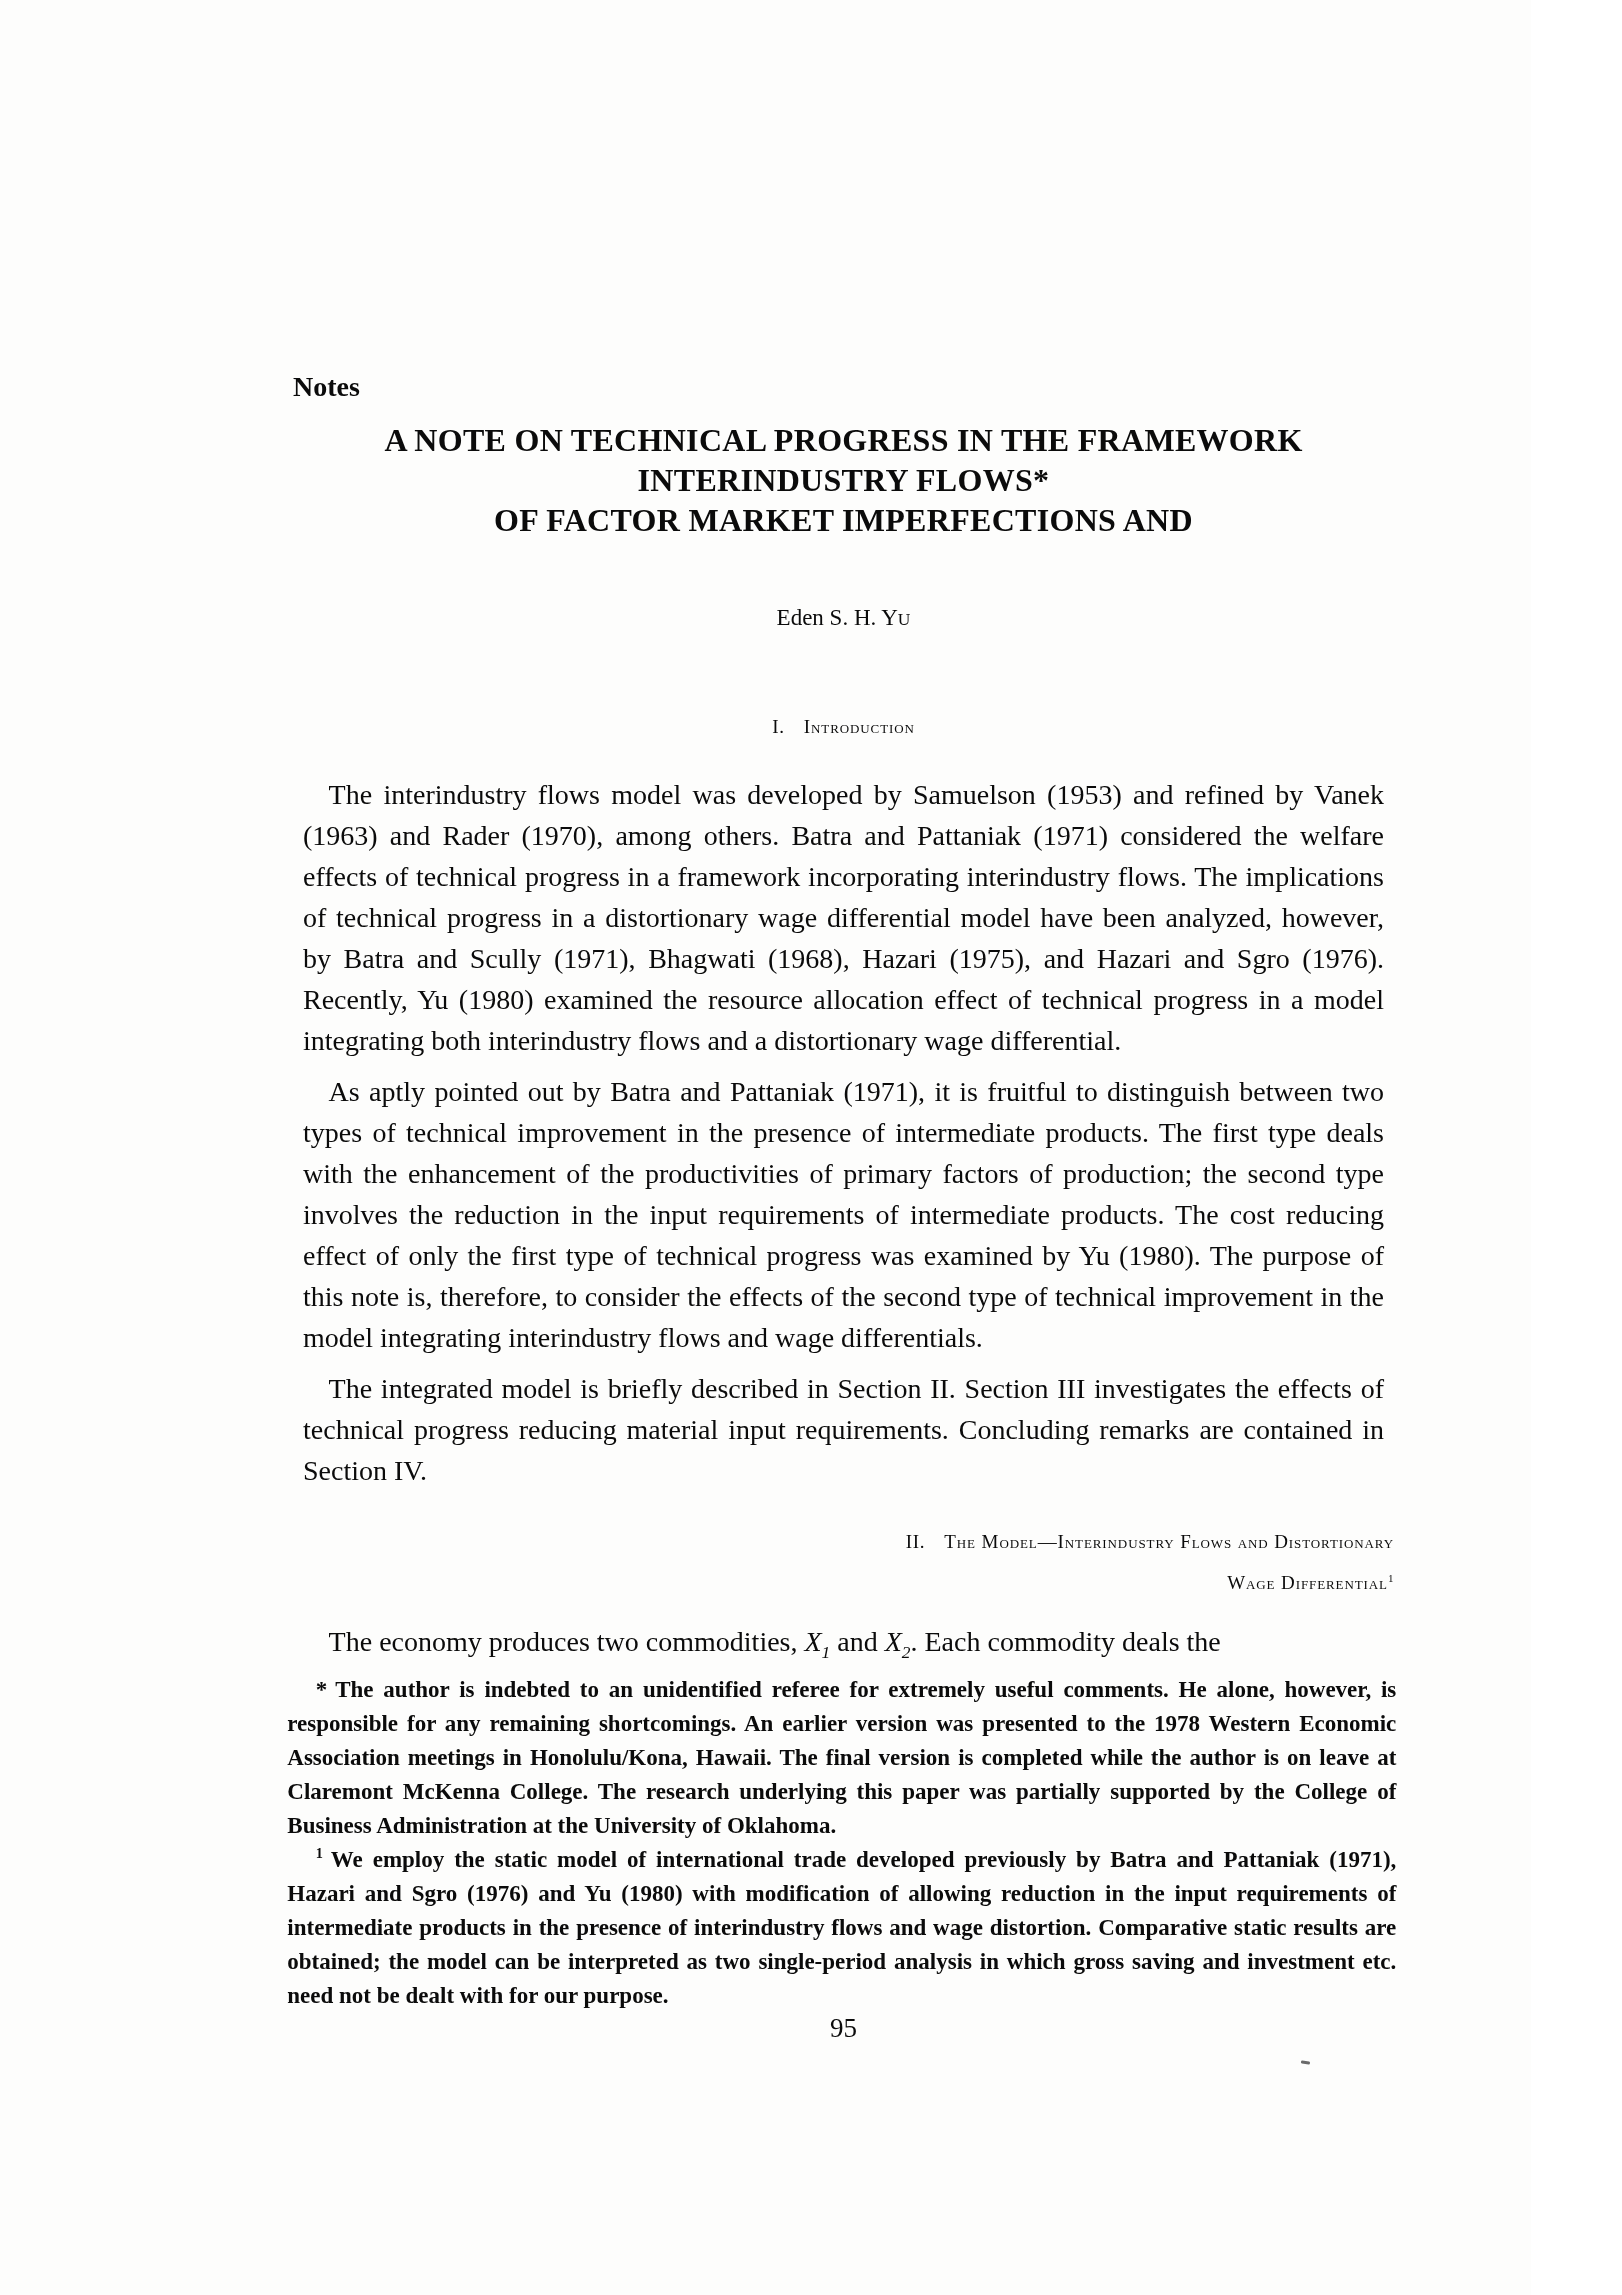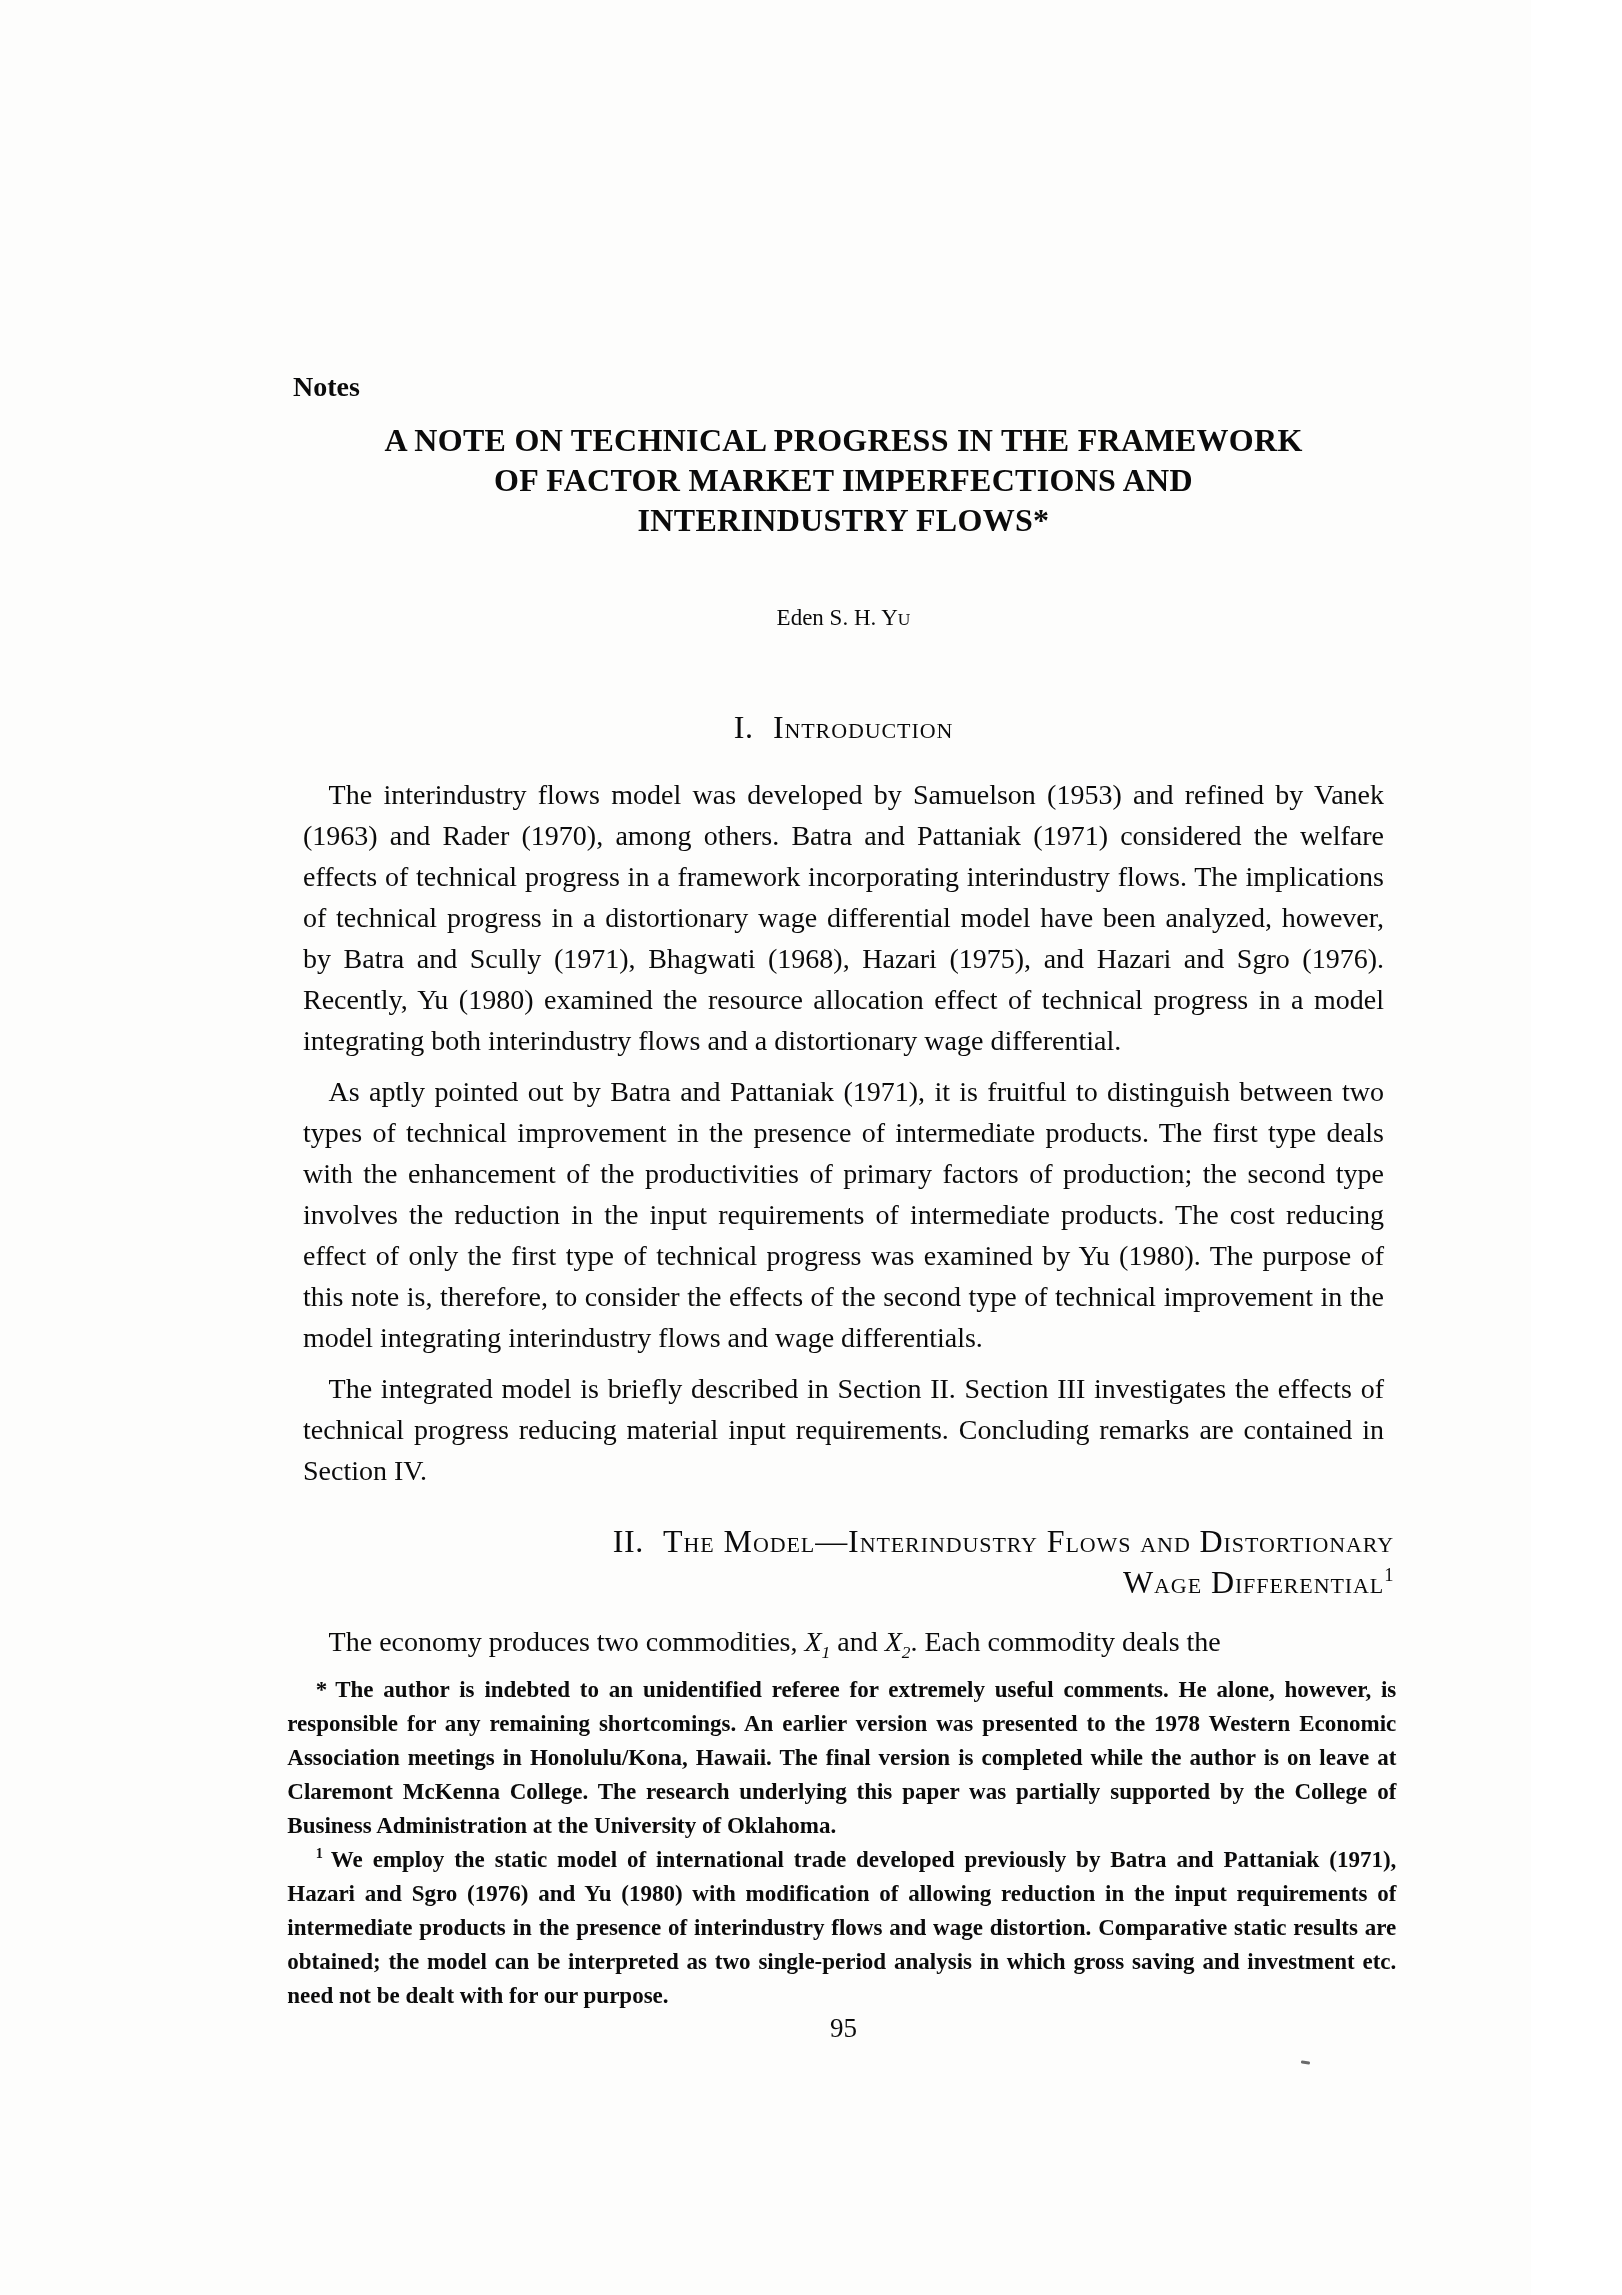--- a/index.html
+++ b/index.html
@@ -41,21 +41,21 @@
     margin-top: 60px;
     text-align: center;
     font-size: 23px;
     line-height: 35px;
   }
   .author .sc {
     font-size: 0.76em;
   }
   .section-heading {
     text-align: center;
-    font-size: 32px;
+    font-size: 19px;
     line-height: 41px;
     letter-spacing: 0.6px;
   }
   .section-heading .numeral {
     margin-right: 19.3px;
   }
   .section-heading .sc-title {
     font-variant: small-caps;
     letter-spacing: 0.9px;
   }
@@ -132,22 +132,22 @@
 </head>
 <body>
 
 <div class="sheet">
   <div class="content">
 
     <div class="notes-label">Notes</div>
 
     <div class="paper-title">
       <div>A NOTE ON TECHNICAL PROGRESS IN THE FRAMEWORK</div>
+      <div>INTERINDUSTRY FLOWS*</div>
       <div>OF FACTOR MARKET IMPERFECTIONS AND</div>
-      <div>INTERINDUSTRY FLOWS*</div>
     </div>
 
     <div class="author"><span>Eden S. H. Y</span><span class="sc">U</span></div>
 
     <div class="section-heading heading-1"><span class="numeral">I.</span><span class="sc-title">Introduction</span></div>
 
     <p class="body-para first-body-para">The interindustry flows model was developed by Samuelson (1953) and refined by Vanek (1963) and Rader (1970), among others. Batra and Pattaniak (1971) considered the welfare effects of technical progress in a framework incorporating interindustry flows. The implications of technical progress in a distortionary wage differential model have been analyzed, however, by Batra and Scully (1971), Bhagwati (1968), Hazari (1975), and Hazari and Sgro (1976). Recently, Yu (1980) examined the resource allocation effect of technical progress in a model integrating both interindustry flows and a distortionary wage differential.</p>
 
     <p class="body-para">As aptly pointed out by Batra and Pattaniak (1971), it is fruitful to distinguish between two types of technical improvement in the presence of intermediate products. The first type deals with the enhancement of the productivities of primary factors of production; the second type involves the reduction in the input requirements of intermediate products. The cost reducing effect of only the first type of technical progress was examined by Yu (1980). The purpose of this note is, therefore, to consider the effects of the second type of technical improvement in the model integrating interindustry flows and wage differentials.</p>
 

